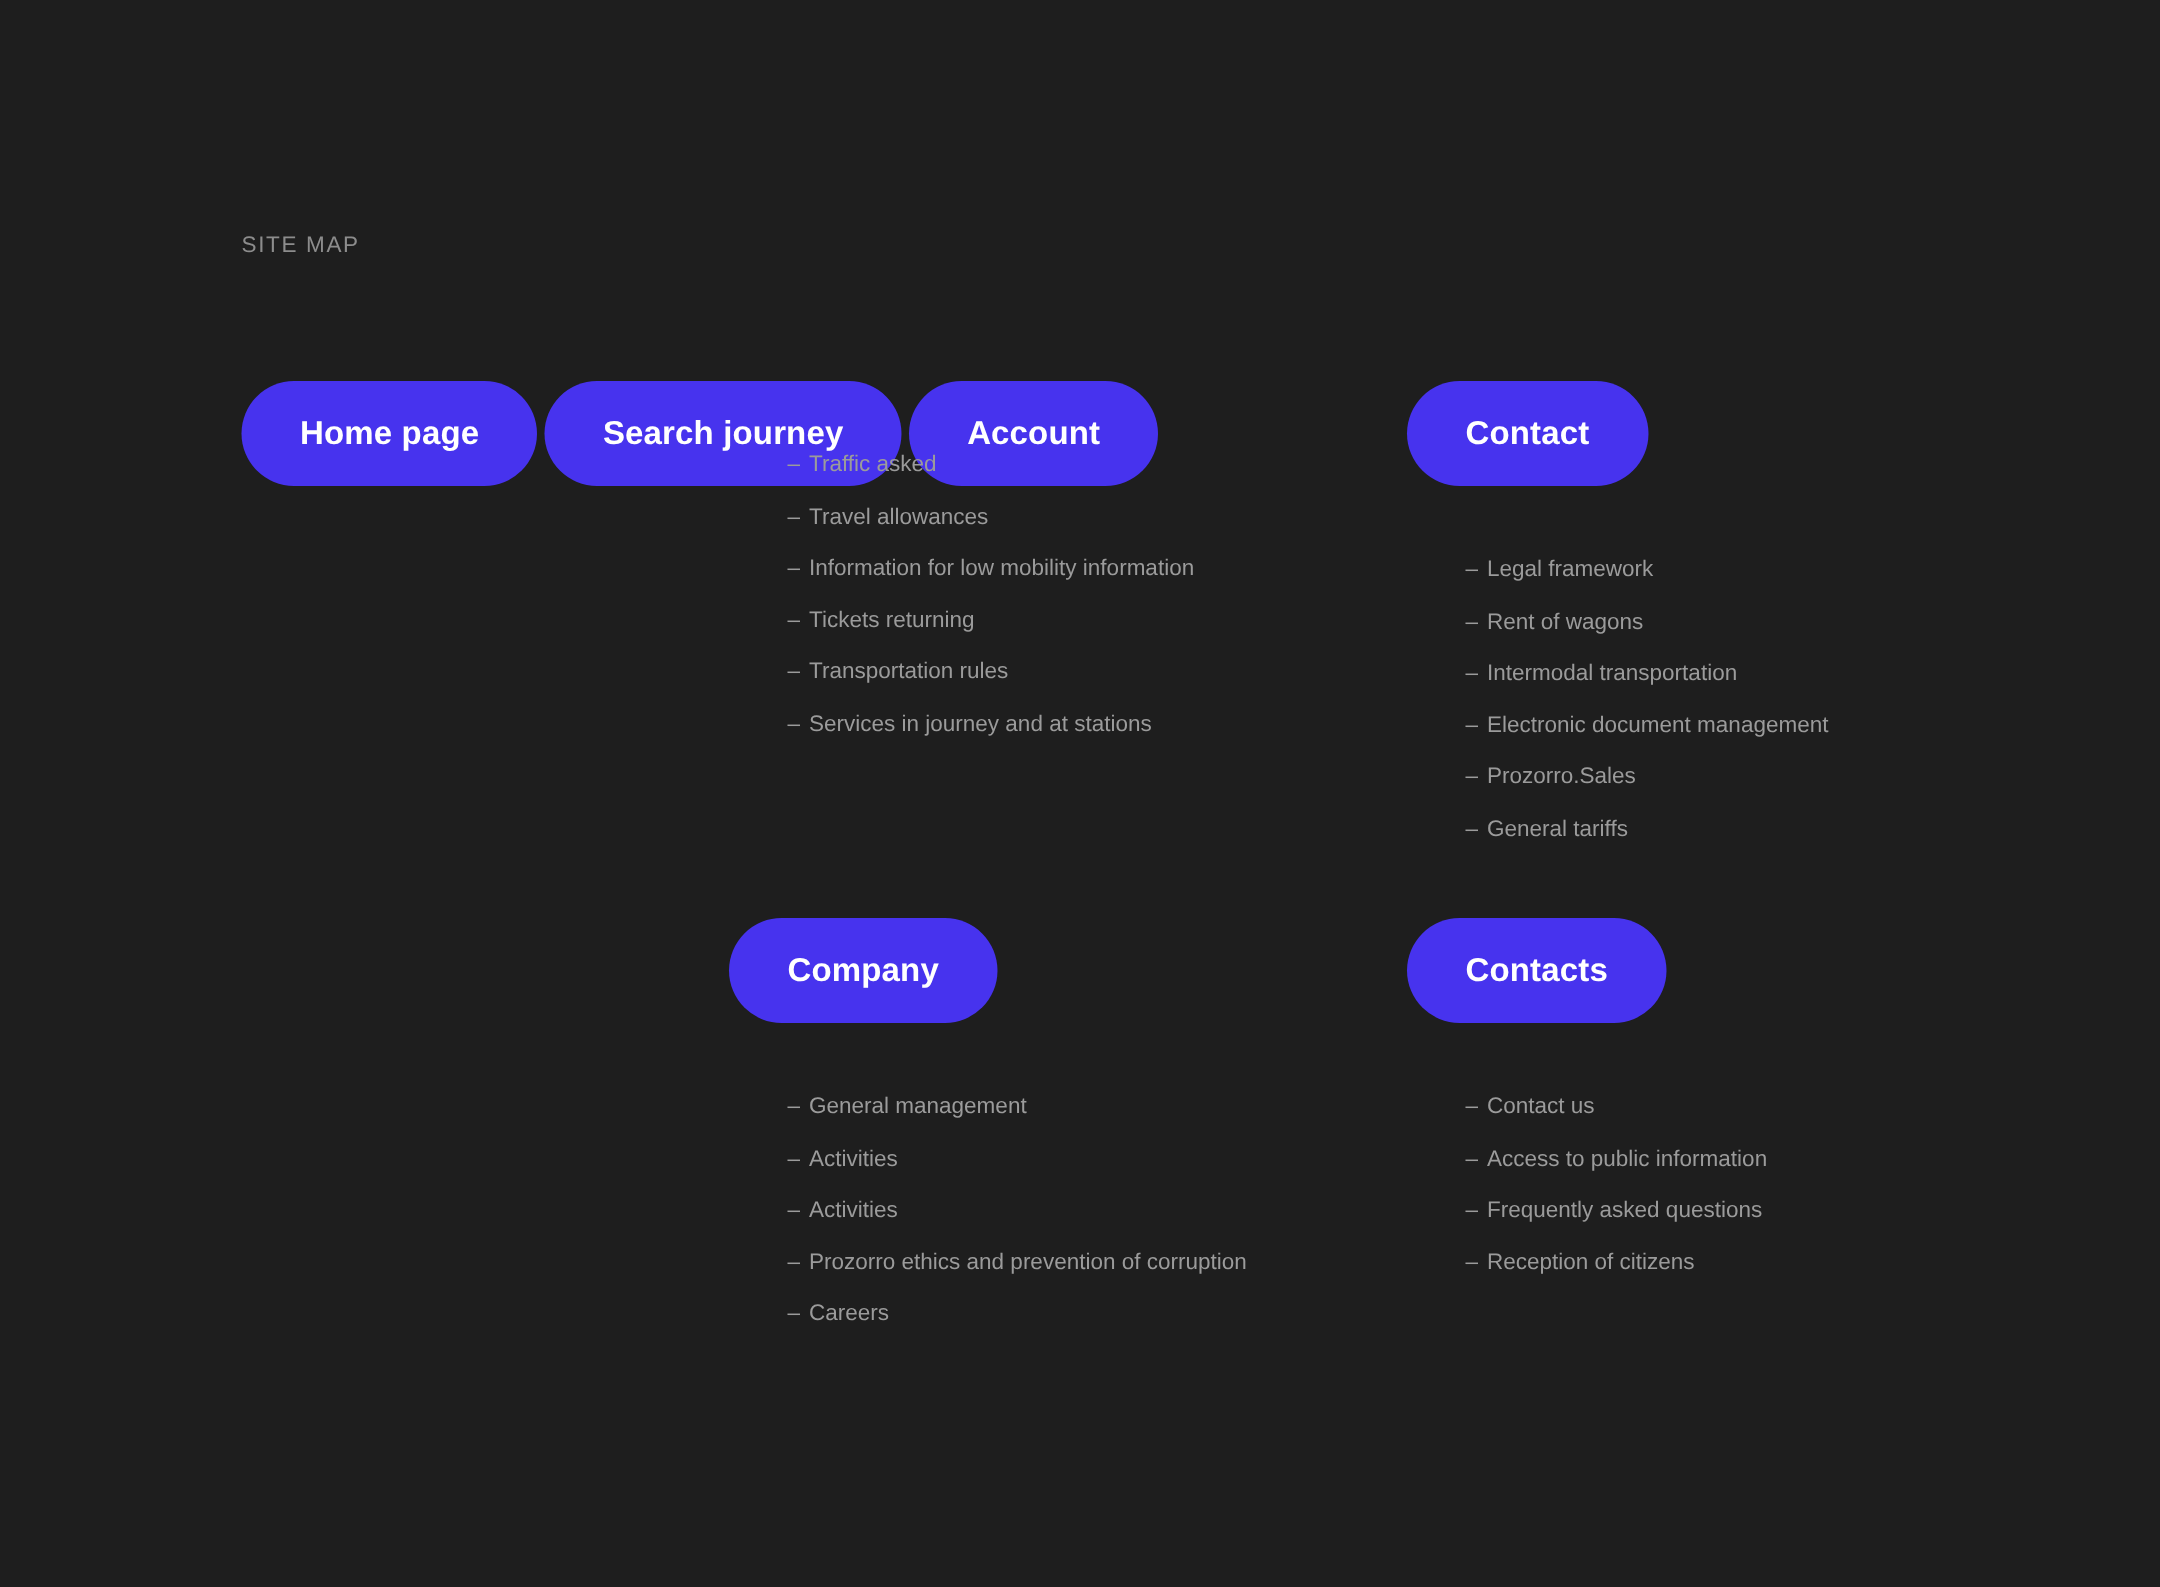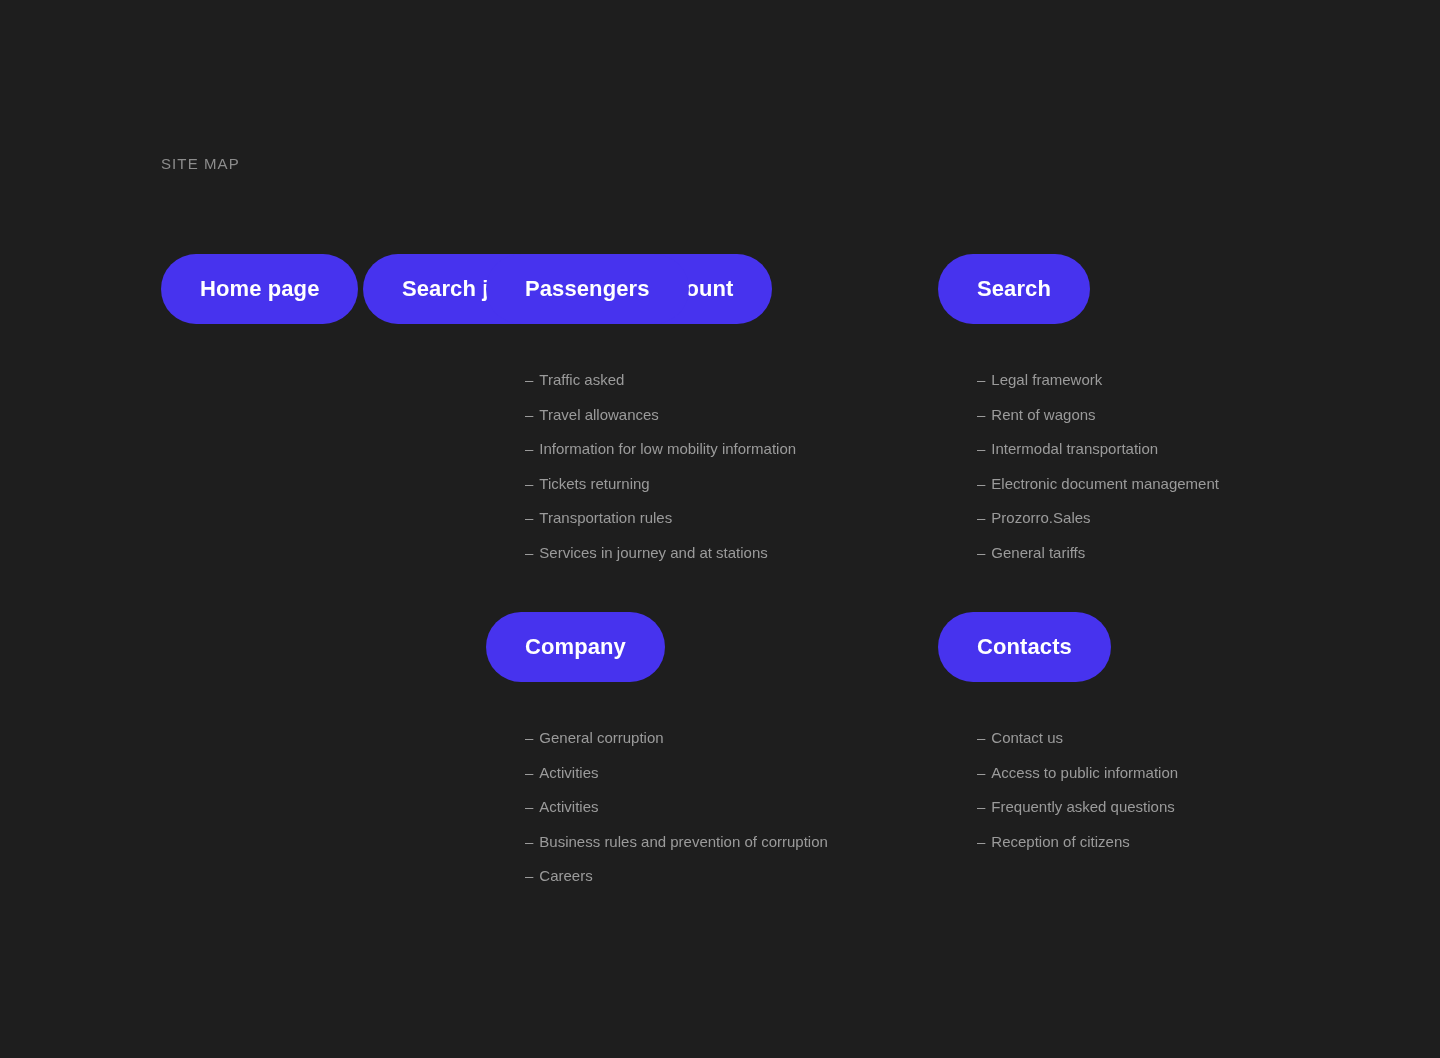--- a/index.html
+++ b/index.html
@@ -100,50 +100,49 @@
 
   <div class="site-map-label">SITE MAP</div>
 
   <div class="col col-1 pill-stack">
     <button class="pill">Home page</button>
     <button class="pill">Search journey</button>
     <button class="pill">Account</button>
   </div>
 
   <div class="col col-2">
-    <button class="pill">Passengers</button>
     <ul class="link-list">
       <li class="link-item"><span class="link-dash">–</span><span>Traffic asked</span></li>
       <li class="link-item"><span class="link-dash">–</span><span>Travel allowances</span></li>
       <li class="link-item"><span class="link-dash">–</span><span>Information for low mobility information</span></li>
       <li class="link-item"><span class="link-dash">–</span><span>Tickets returning</span></li>
       <li class="link-item"><span class="link-dash">–</span><span>Transportation rules</span></li>
       <li class="link-item"><span class="link-dash">–</span><span>Services in journey and at stations</span></li>
     </ul>
   </div>
 
   <div class="col col-3">
-    <button class="pill">Search</button>
+    <button class="pill">Contact</button>
     <ul class="link-list">
       <li class="link-item"><span class="link-dash">–</span><span>Legal framework</span></li>
       <li class="link-item"><span class="link-dash">–</span><span>Rent of wagons</span></li>
       <li class="link-item"><span class="link-dash">–</span><span>Intermodal transportation</span></li>
       <li class="link-item"><span class="link-dash">–</span><span>Electronic document management</span></li>
       <li class="link-item"><span class="link-dash">–</span><span>Prozorro.Sales</span></li>
       <li class="link-item"><span class="link-dash">–</span><span>General tariffs</span></li>
     </ul>
   </div>
 
   <div class="col col-4">
     <button class="pill">Company</button>
     <ul class="link-list">
-      <li class="link-item"><span class="link-dash">–</span><span>General corruption</span></li>
+      <li class="link-item"><span class="link-dash">–</span><span>General management</span></li>
       <li class="link-item"><span class="link-dash">–</span><span>Activities</span></li>
       <li class="link-item"><span class="link-dash">–</span><span>Activities</span></li>
-      <li class="link-item"><span class="link-dash">–</span><span>Business rules and prevention of corruption</span></li>
+      <li class="link-item"><span class="link-dash">–</span><span>Prozorro ethics and prevention of corruption</span></li>
       <li class="link-item"><span class="link-dash">–</span><span>Careers</span></li>
     </ul>
   </div>
 
   <div class="col col-5">
     <button class="pill">Contacts</button>
     <ul class="link-list">
       <li class="link-item"><span class="link-dash">–</span><span>Contact us</span></li>
       <li class="link-item"><span class="link-dash">–</span><span>Access to public information</span></li>
       <li class="link-item"><span class="link-dash">–</span><span>Frequently asked questions</span></li>

